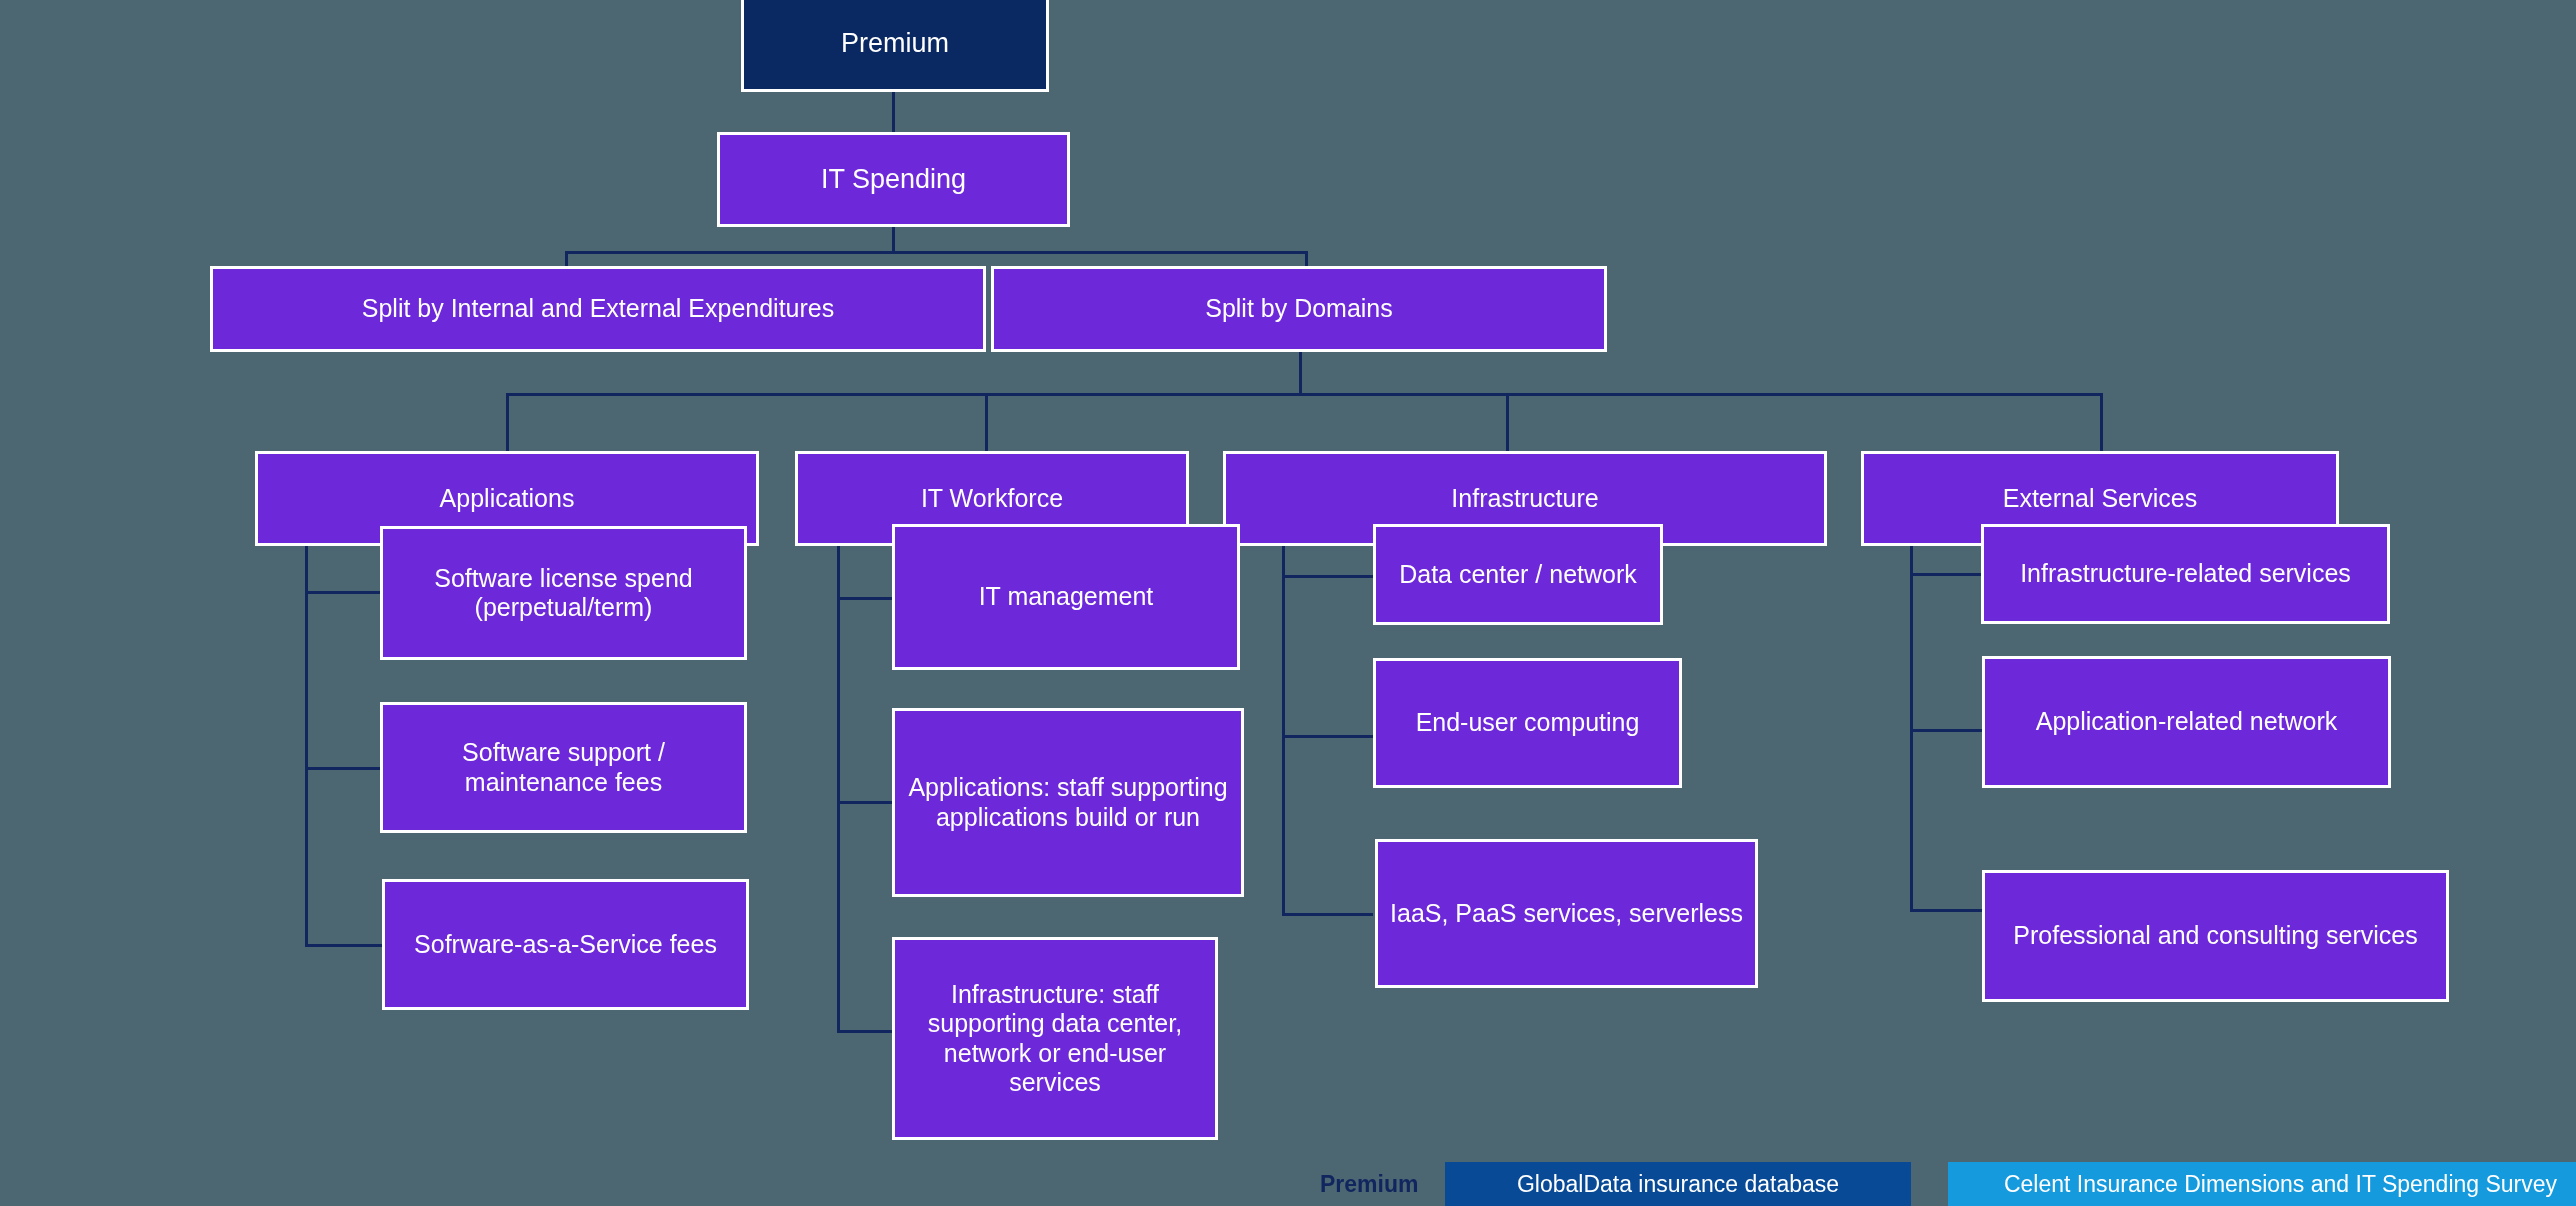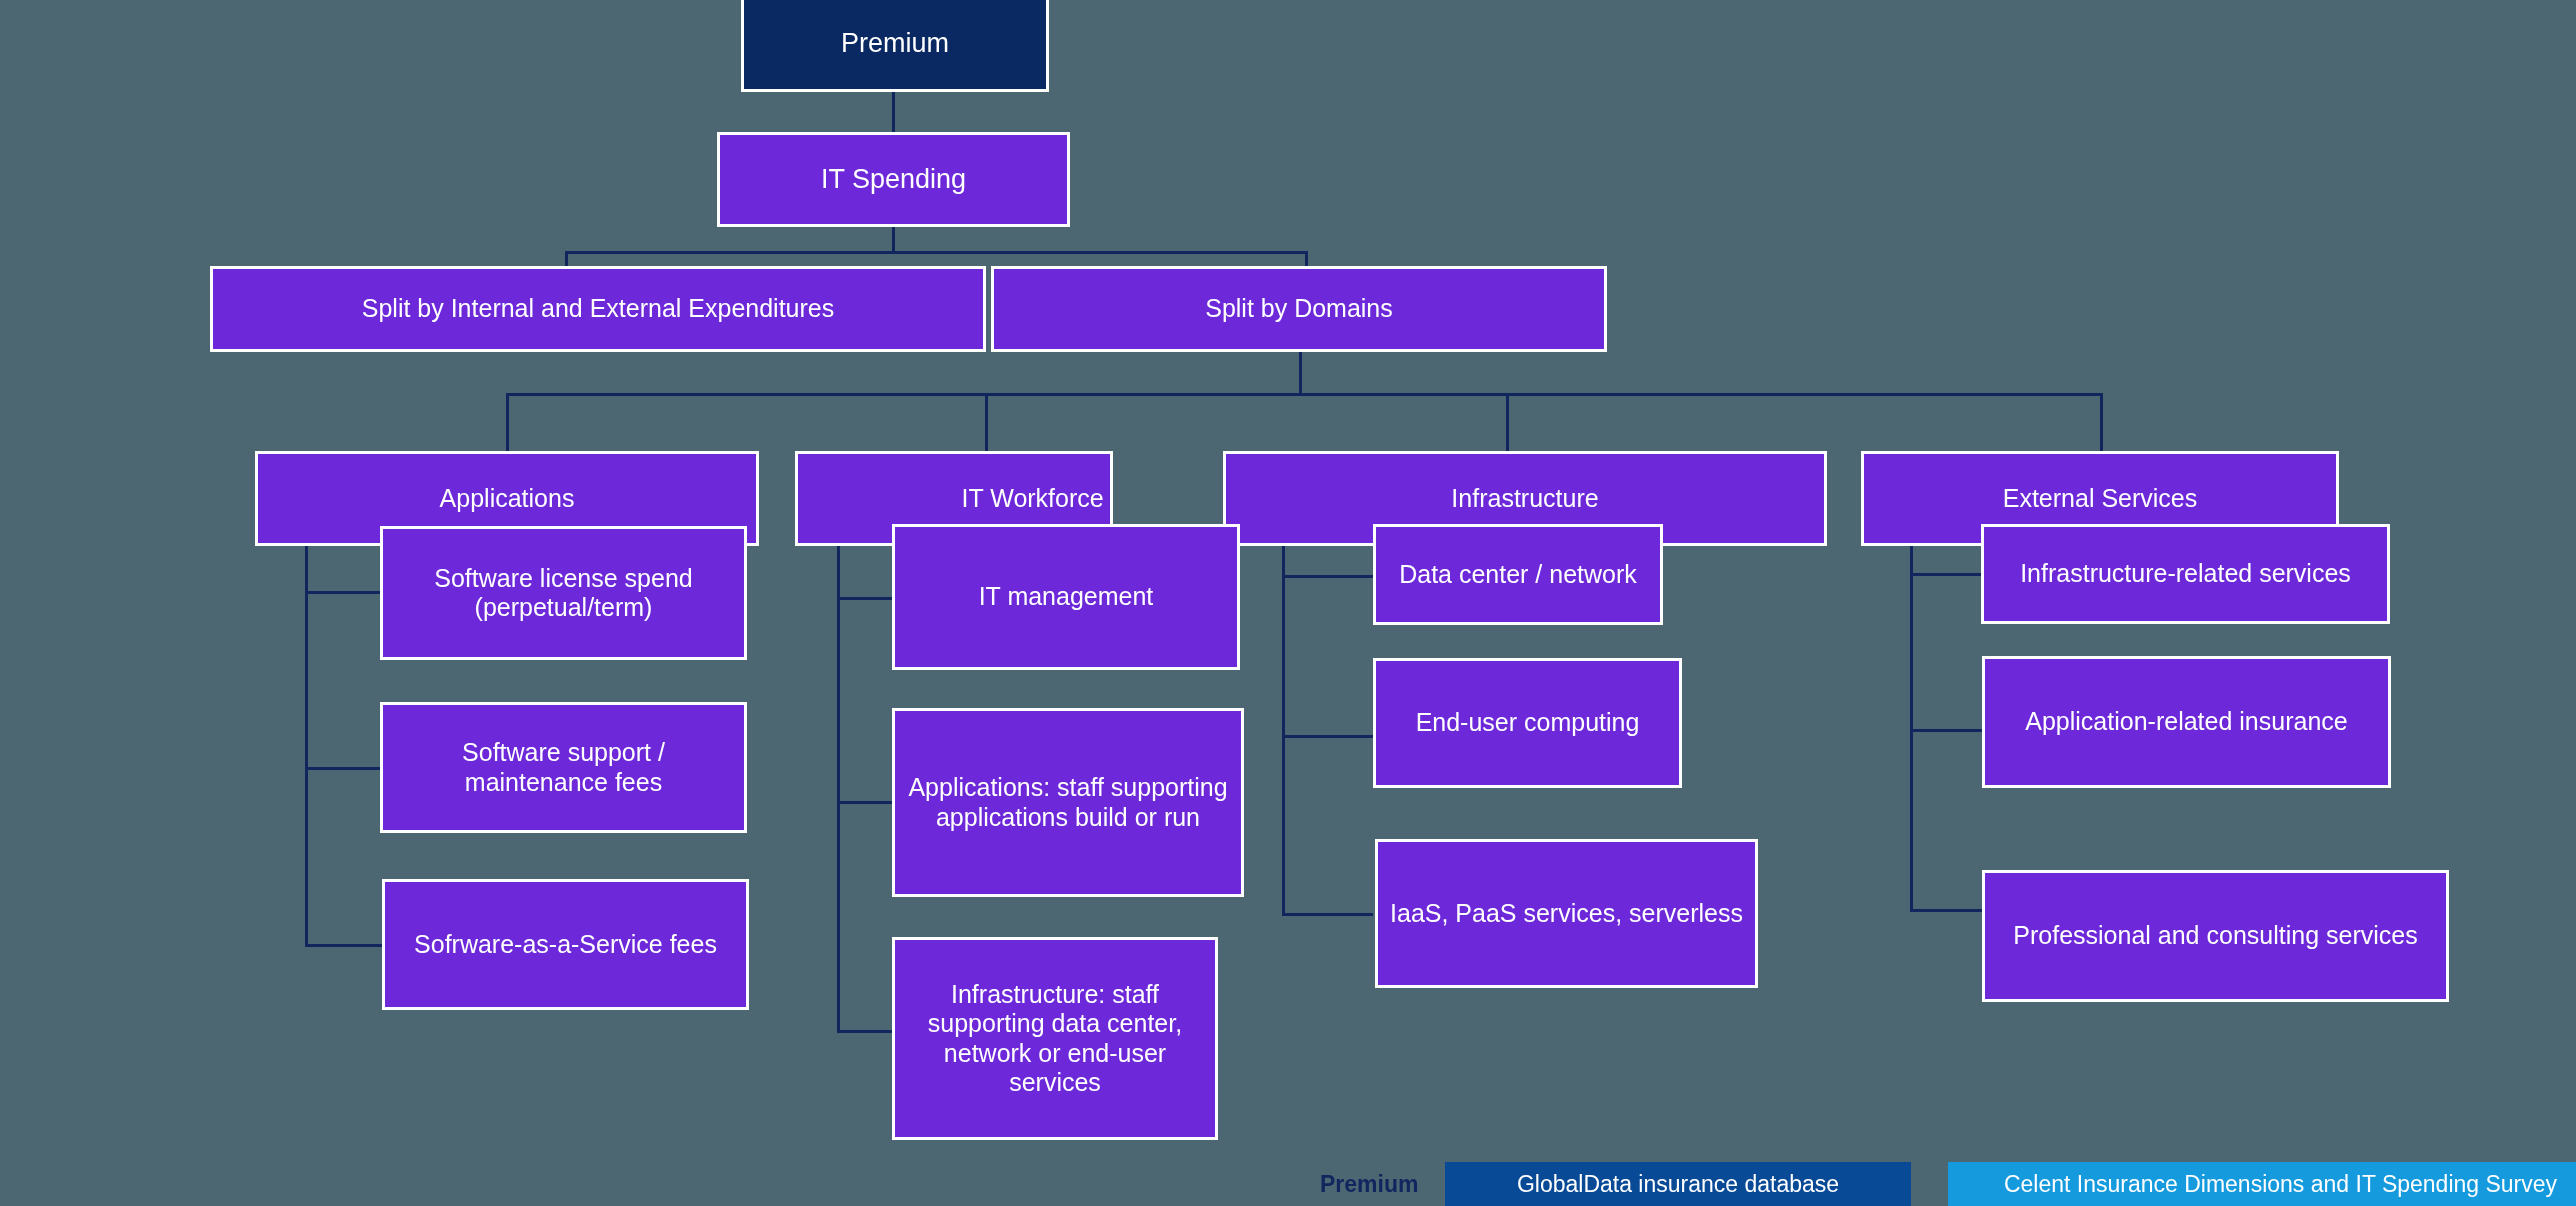--- a/index.html
+++ b/index.html
@@ -146,21 +146,21 @@
   </div>
 
   <div class="node" style="left:991px; top:266px; width:616px; height:86px; font-size:25px;">
     <span class="label">Split by Domains</span>
   </div>
 
   <div class="node" style="left:255px; top:451px; width:504px; height:95px; font-size:25px;">
     <span class="label">Applications</span>
   </div>
 
-  <div class="node" style="left:795px; top:451px; width:318px; height:95px; font-size:25px;text-align:right;">
+  <div class="node" style="left:795px; top:451px; width:394px; height:95px; font-size:25px;">
     <span class="label">IT Workforce</span>
   </div>
 
   <div class="node" style="left:1223px; top:451px; width:604px; height:95px; font-size:25px;">
     <span class="label">Infrastructure</span>
   </div>
 
   <div class="node" style="left:1861px; top:451px; width:478px; height:95px; font-size:25px;">
     <span class="label">External Services</span>
   </div>
@@ -199,21 +199,21 @@
 
   <div class="node" style="left:1375px; top:839px; width:383px; height:149px; font-size:25px;">
     <span class="label">IaaS, PaaS services, serverless</span>
   </div>
 
   <div class="node" style="left:1981px; top:524px; width:409px; height:100px; font-size:25px;">
     <span class="label">Infrastructure-related services</span>
   </div>
 
   <div class="node" style="left:1982px; top:656px; width:409px; height:132px; font-size:25px;">
-    <span class="label">Application-related insurance</span>
+    <span class="label">Application-related network</span>
   </div>
 
   <div class="node" style="left:1982px; top:834px; width:467px; height:132px; font-size:25px;margin-top:36px;">
     <span class="label">Professional and consulting services</span>
   </div>
 
   <div id="sources-bar">
     <div id="sources-label">Premium</div>
     <div class="source-chip" id="source-chip-1">GlobalData insurance database</div>
     <div class="source-chip" id="source-chip-2">Celent Insurance Dimensions and IT Spending Survey</div>

